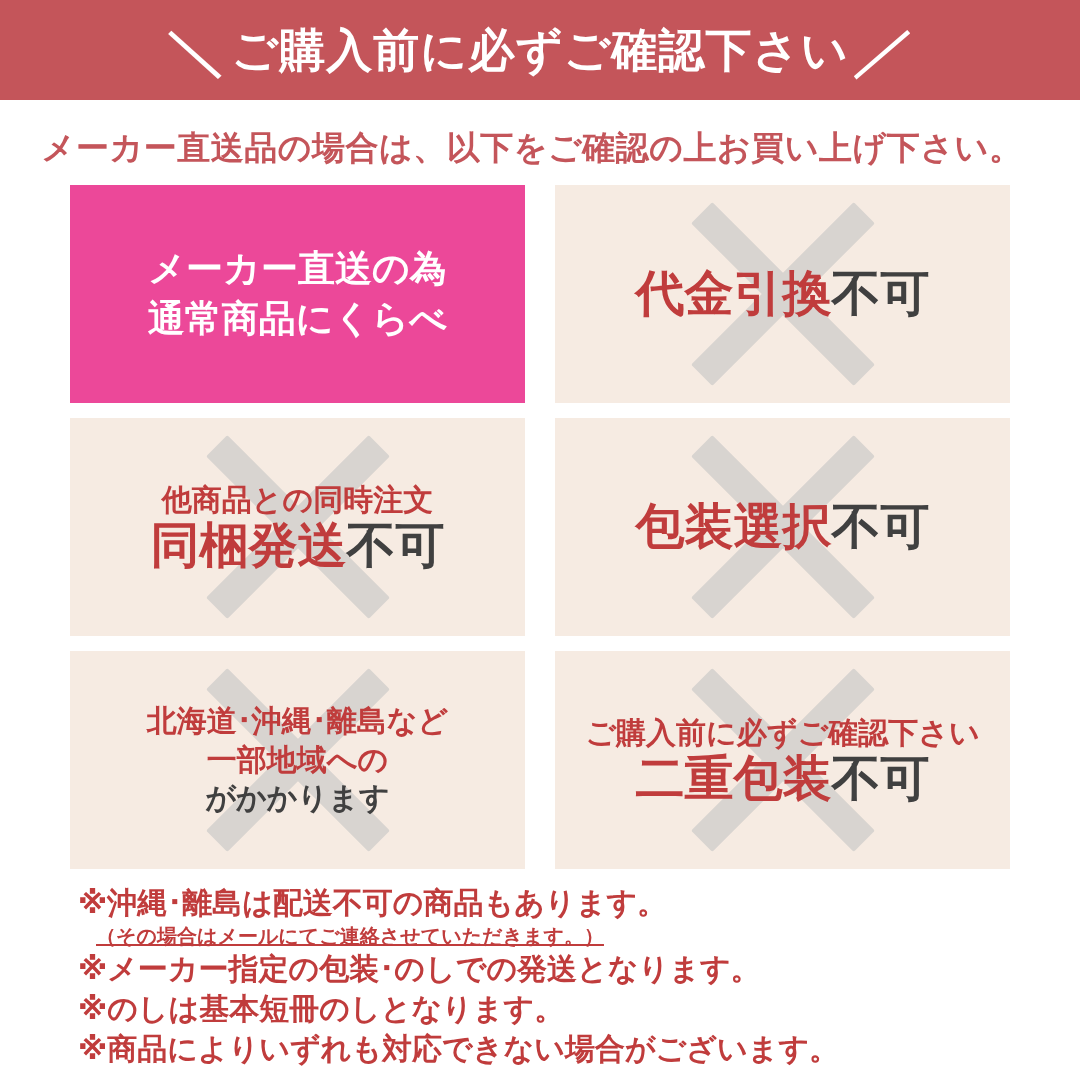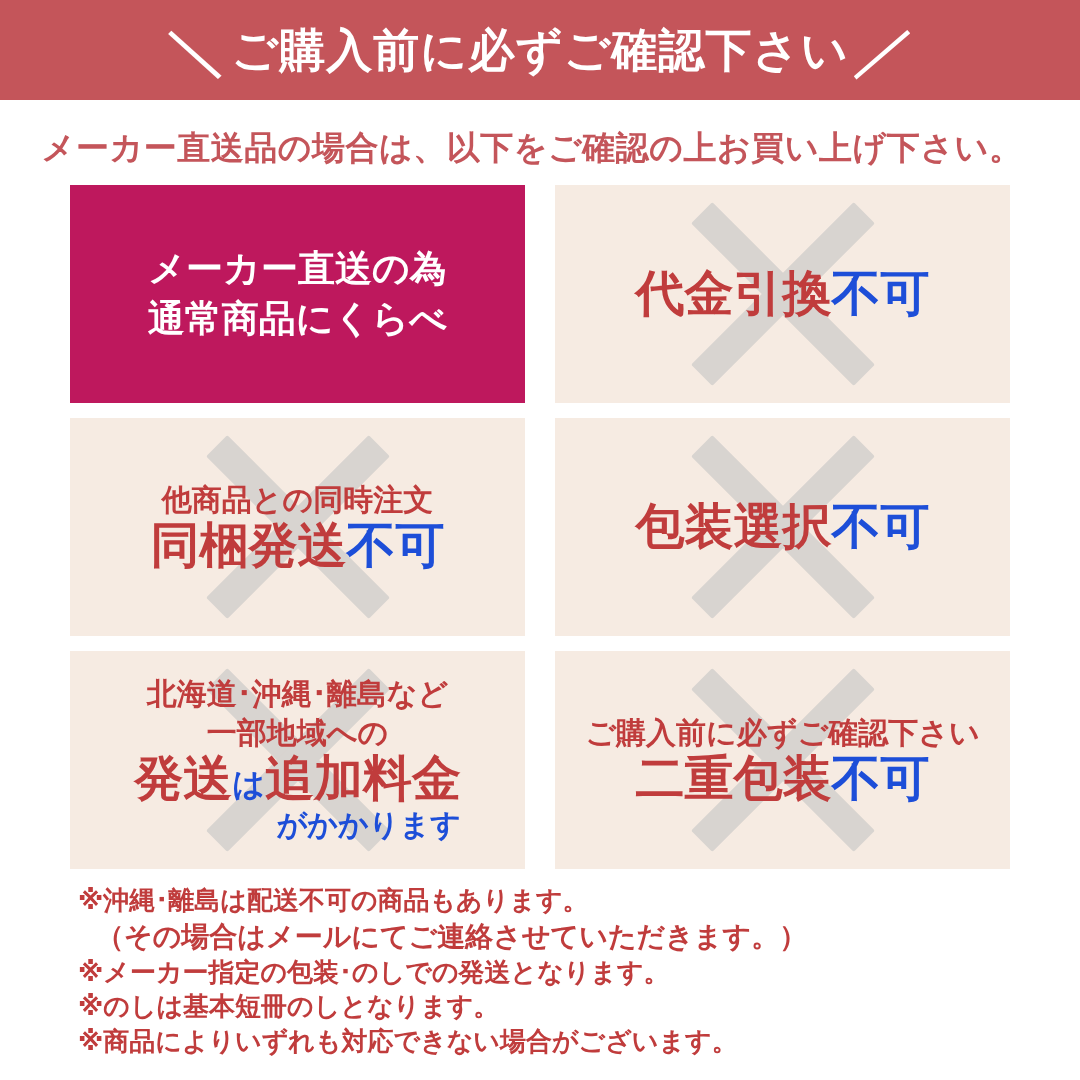--- a/index.html
+++ b/index.html
@@ -75,21 +75,21 @@
     background: #f6ebe2;
     overflow: hidden;
     display: flex;
     flex-direction: column;
     align-items: center;
     justify-content: center;
     text-align: center;
     color: #c03c3c;
   }
   .cell.filled {
-    background: #be185d;
+    background: #ec4899;
     color: #ffffff;
   }
 
   
   .xmark {
     position: absolute;
     left: 50%;
     top: 50%;
     width: 230px;
     height: 230px;
@@ -121,22 +121,21 @@
     font-weight: bold;
     white-space: nowrap;
     line-height: 1.1;
   }
   .line-md {
     font-size: 30px;
     font-weight: bold;
     white-space: nowrap;
   }
   .muted {
-    color: #1d4ed8;
-    text-align: right;
+    color: #404040;
   }
   .cell-white-line {
     font-size: 37px;
     font-weight: bold;
     color: #ffffff;
     white-space: nowrap;
     line-height: 1.35;
   }
   .small-suffix {
     font-size: 32px;
@@ -144,28 +143,29 @@
 
   
   .notes {
     width: 940px;
     margin: 14px auto 0 auto;
     padding-left: 8px;
     box-sizing: border-box;
   }
   .note {
     color: #c03c3c;
-    font-size: 26px;
+    font-size: 30px;
     font-weight: bold;
     line-height: 1.33;
     white-space: nowrap;
   }
   .note.indent {
-    font-size: 28px;
+    font-size: 20px;
     padding-left: 18px;
+    text-decoration: underline;
   }
 </style>
 </head>
 <body>
 
 <div class="page">
 
   <div class="header">
     <span class="slash left">＼</span>
     <span class="header-title">ご購入前に必ずご確認下さい</span>
@@ -215,21 +215,20 @@
     </div>
 
     <div class="cell">
       <div class="xmark">
           <span class="a"></span>
           <span class="b"></span>
         </div>
       <div class="cell-content">
         <div class="line-md">北海道･沖縄･離島など</div>
         <div class="line-md">一部地域への</div>
-        <div class="line-xl"><span>発送</span><span class="small-suffix muted">は</span><span>追加料金</span></div>
         <div class="line-md muted">がかかります</div>
       </div>
     </div>
 
     <div class="cell">
       <div class="xmark">
           <span class="a"></span>
           <span class="b"></span>
         </div>
       <div class="cell-content">

